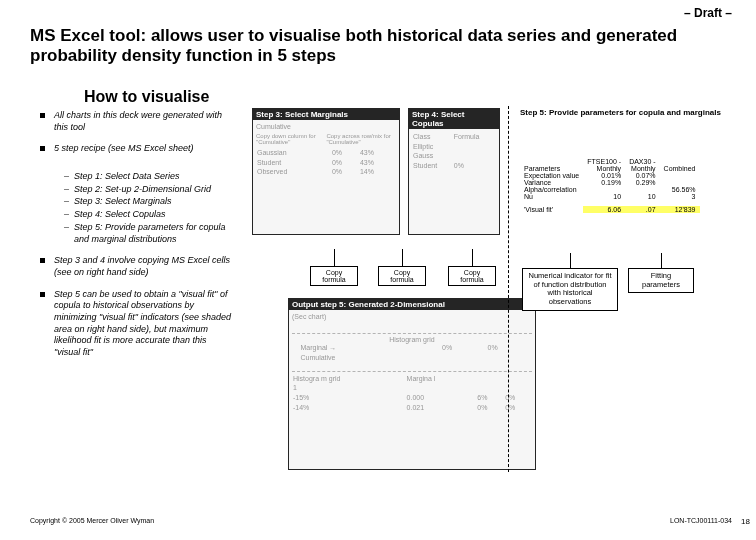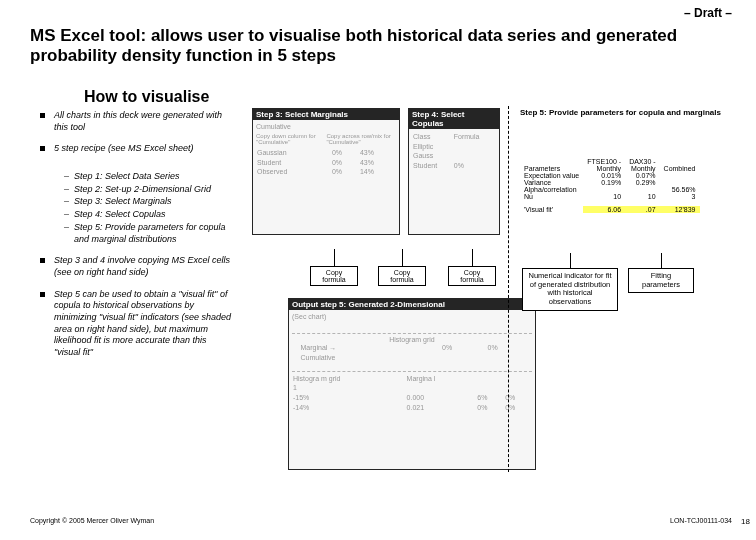--- a/index.html
+++ b/index.html
@@ -388,18 +388,18 @@
     <tr>
       <td>'Visual fit'</td>
       <td class="hl">6.06</td>
       <td class="hl">.07</td>
       <td class="hl">12'839</td>
     </tr>
   </tbody>
     </table>
 </div>
 
-<div class="callout-box cb-num">Numerical indicator for fit of generated distribution with historical observations</div>
+<div class="callout-box cb-num">Numerical indicator for fit of function distribution with historical observations</div>
 <div class="callout-box cb-fit">Fitting parameters</div>
 
 <div class="footer-left">Copyright © 2005 Mercer Oliver Wyman</div>
 <div class="footer-right">LON-TCJ00111-034</div>
 <div class="pagenum">18</div>
 
 </body></html>

